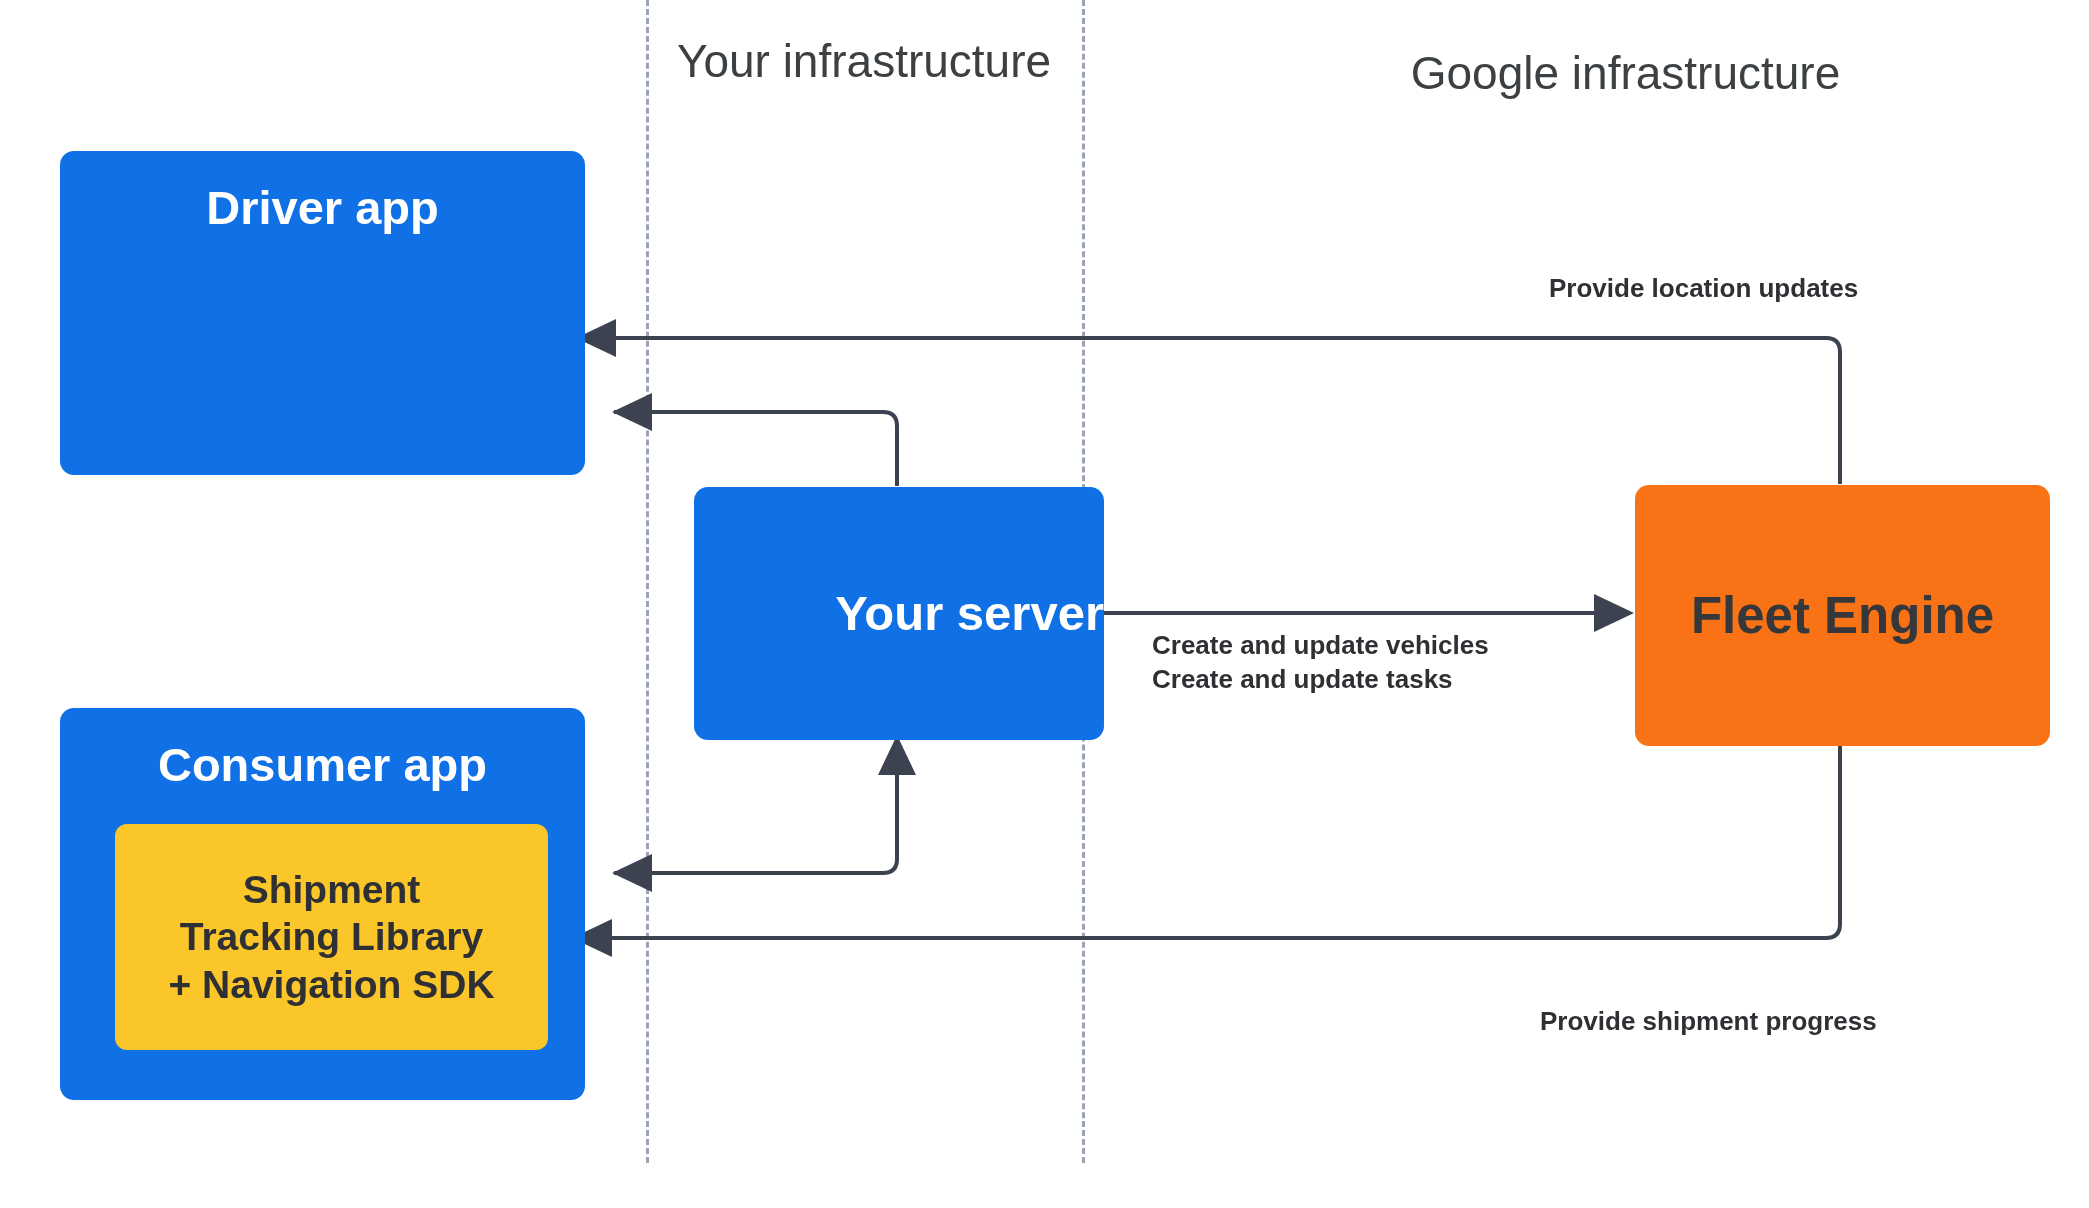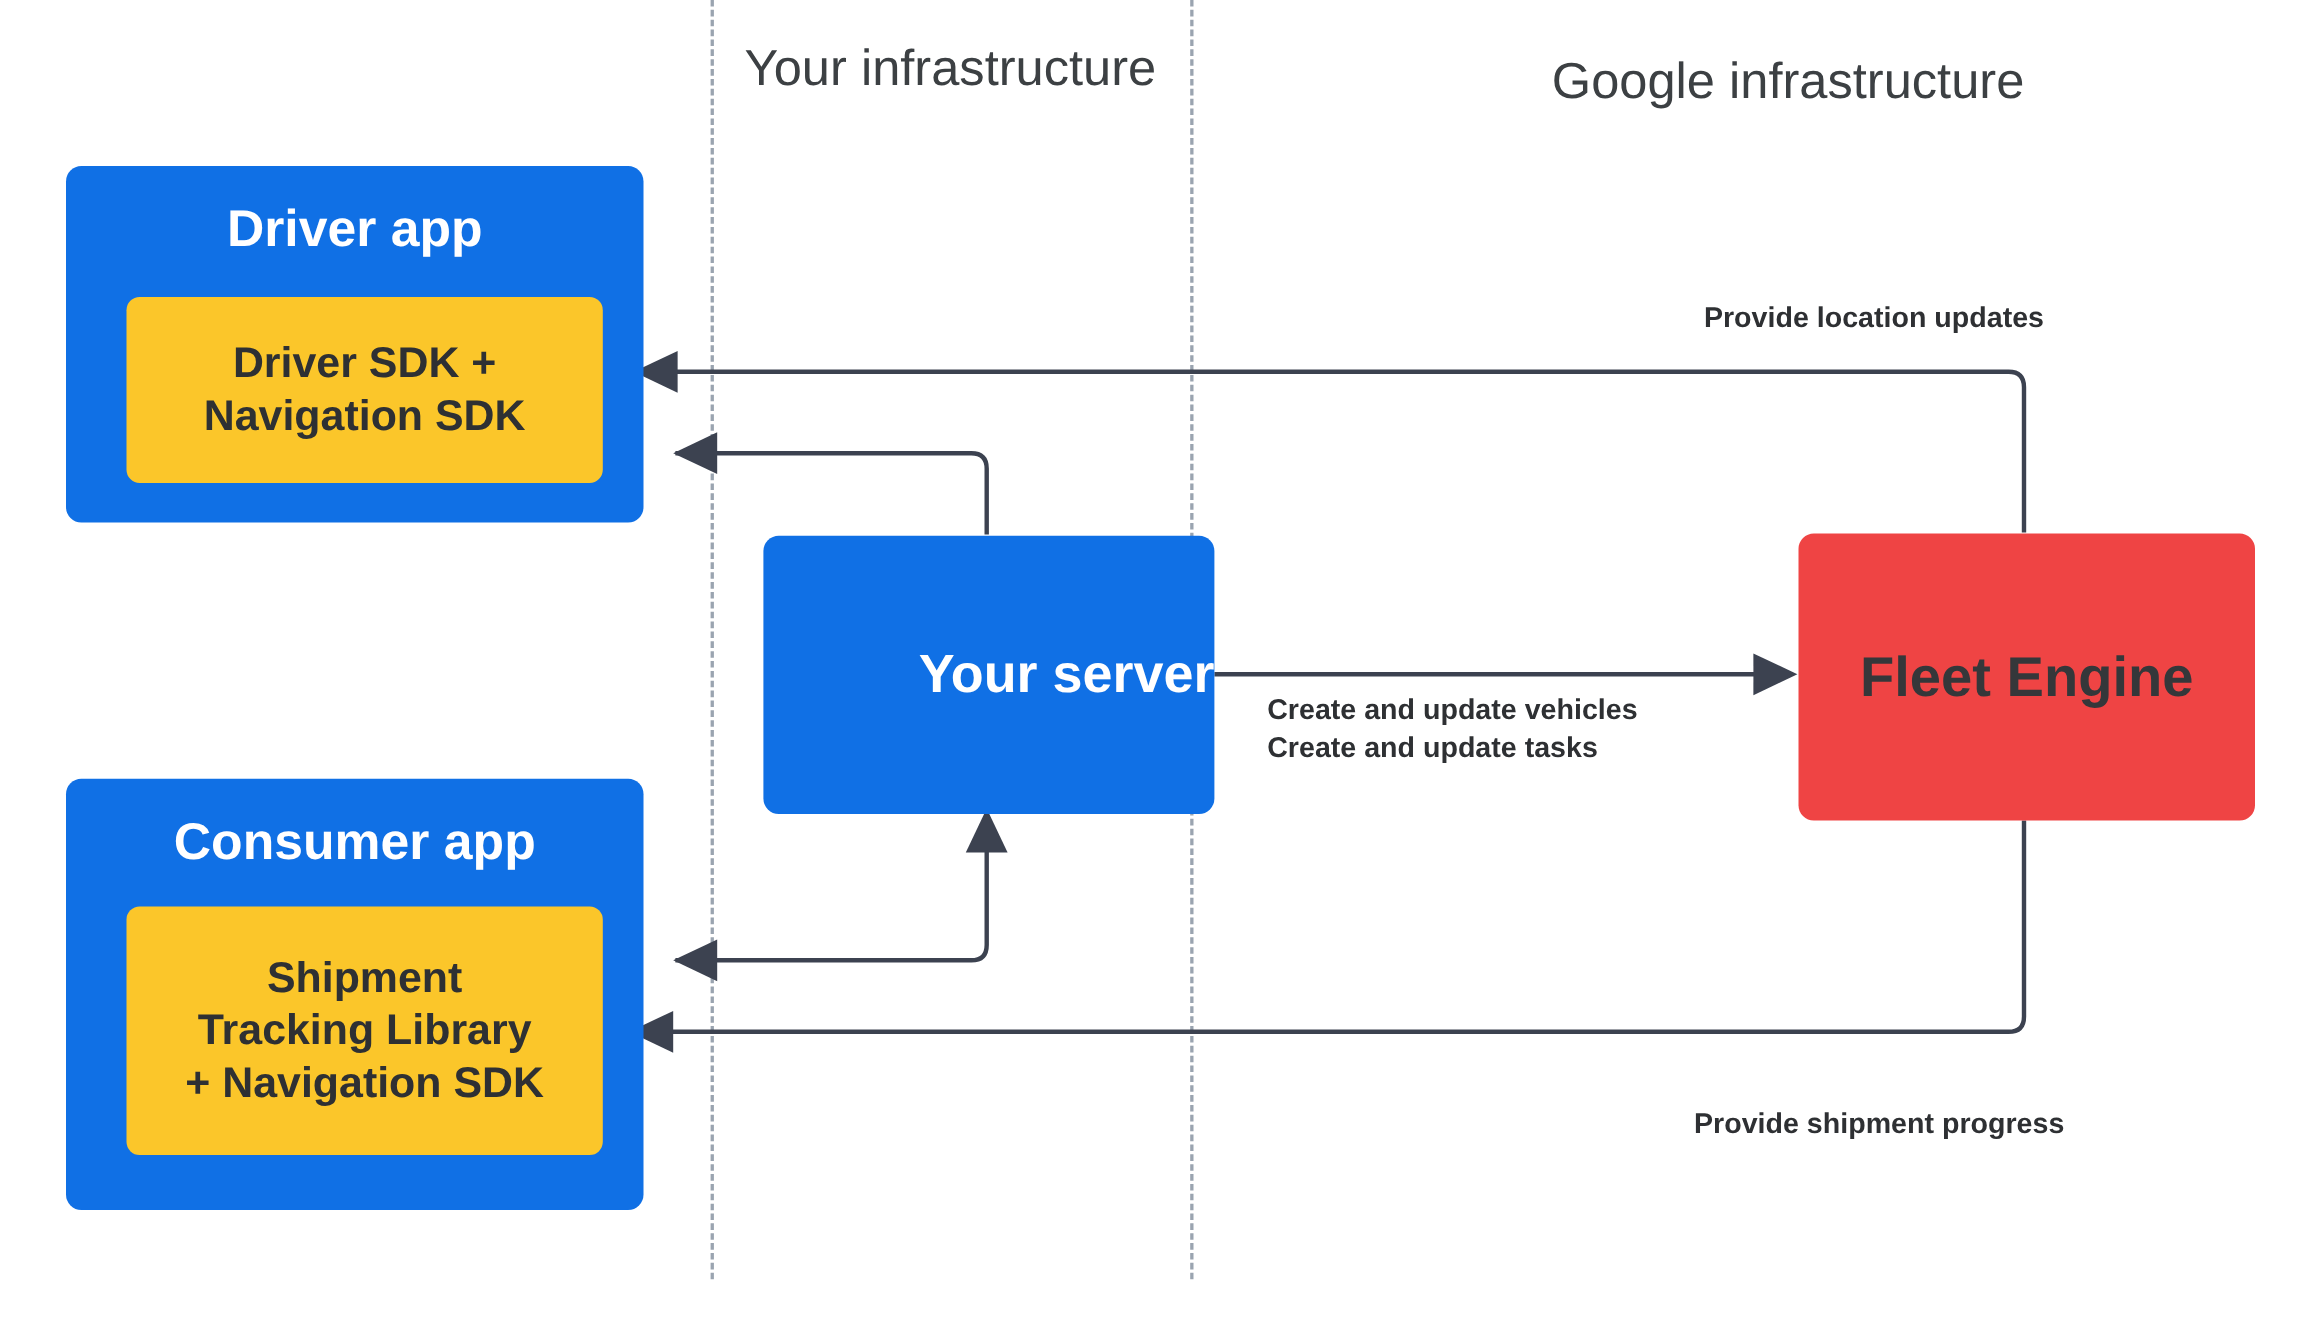--- a/index.html
+++ b/index.html
@@ -87,21 +87,21 @@
   .server-label {
     color: #ffffff;
     font-family: "Liberation Sans", sans-serif;
     font-weight: bold;
     font-size: 49px;
     line-height: 1;
     white-space: nowrap;
   }
   .engine-box {
     position: absolute;
-    background: #ef4444;
+    background: #f97316;
     border-radius: 14px;
     display: flex;
     align-items: center;
     justify-content: center;
   }
   .engine-label {
     color: #35373A;
     font-family: "Liberation Sans", sans-serif;
     font-weight: bold;
     font-size: 51px;
@@ -178,24 +178,20 @@
     </g>
 
     <g>
       <path d="M 1840 746 L 1840 924 Q 1840 938 1826 938 L 574 938"></path>
       <polygon points="572,938 612,919 612,957"></polygon>
     </g>
   </svg>
 
   <div class="app-box" style="left:60px; top:151px; width:525px; height:324px;">
     <div class="app-title" style="top:32px;">Driver app</div>
-    <div class="sdk-box" style="left:55px; top:119px; width:433px; height:169px;">
-      <span class="sdk-label">Driver SDK +
-Navigation SDK</span>
-    </div>
   </div>
 
   <div class="app-box" style="left:60px; top:708px; width:525px; height:392px;">
     <div class="app-title" style="top:32px;">Consumer app</div>
     <div class="sdk-box" style="left:55px; top:116px; width:433px; height:226px;">
       <span class="sdk-label">Shipment
 Tracking Library
 + Navigation SDK</span>
     </div>
   </div>

